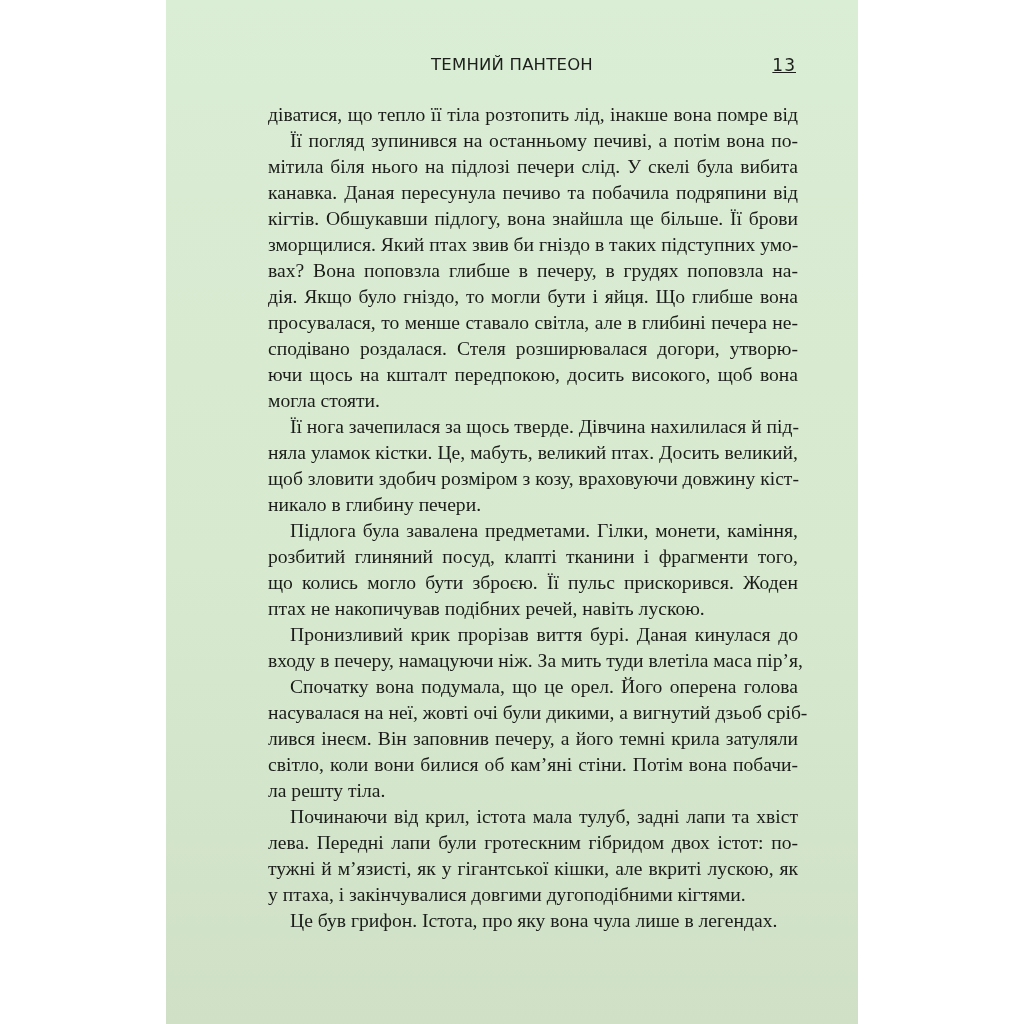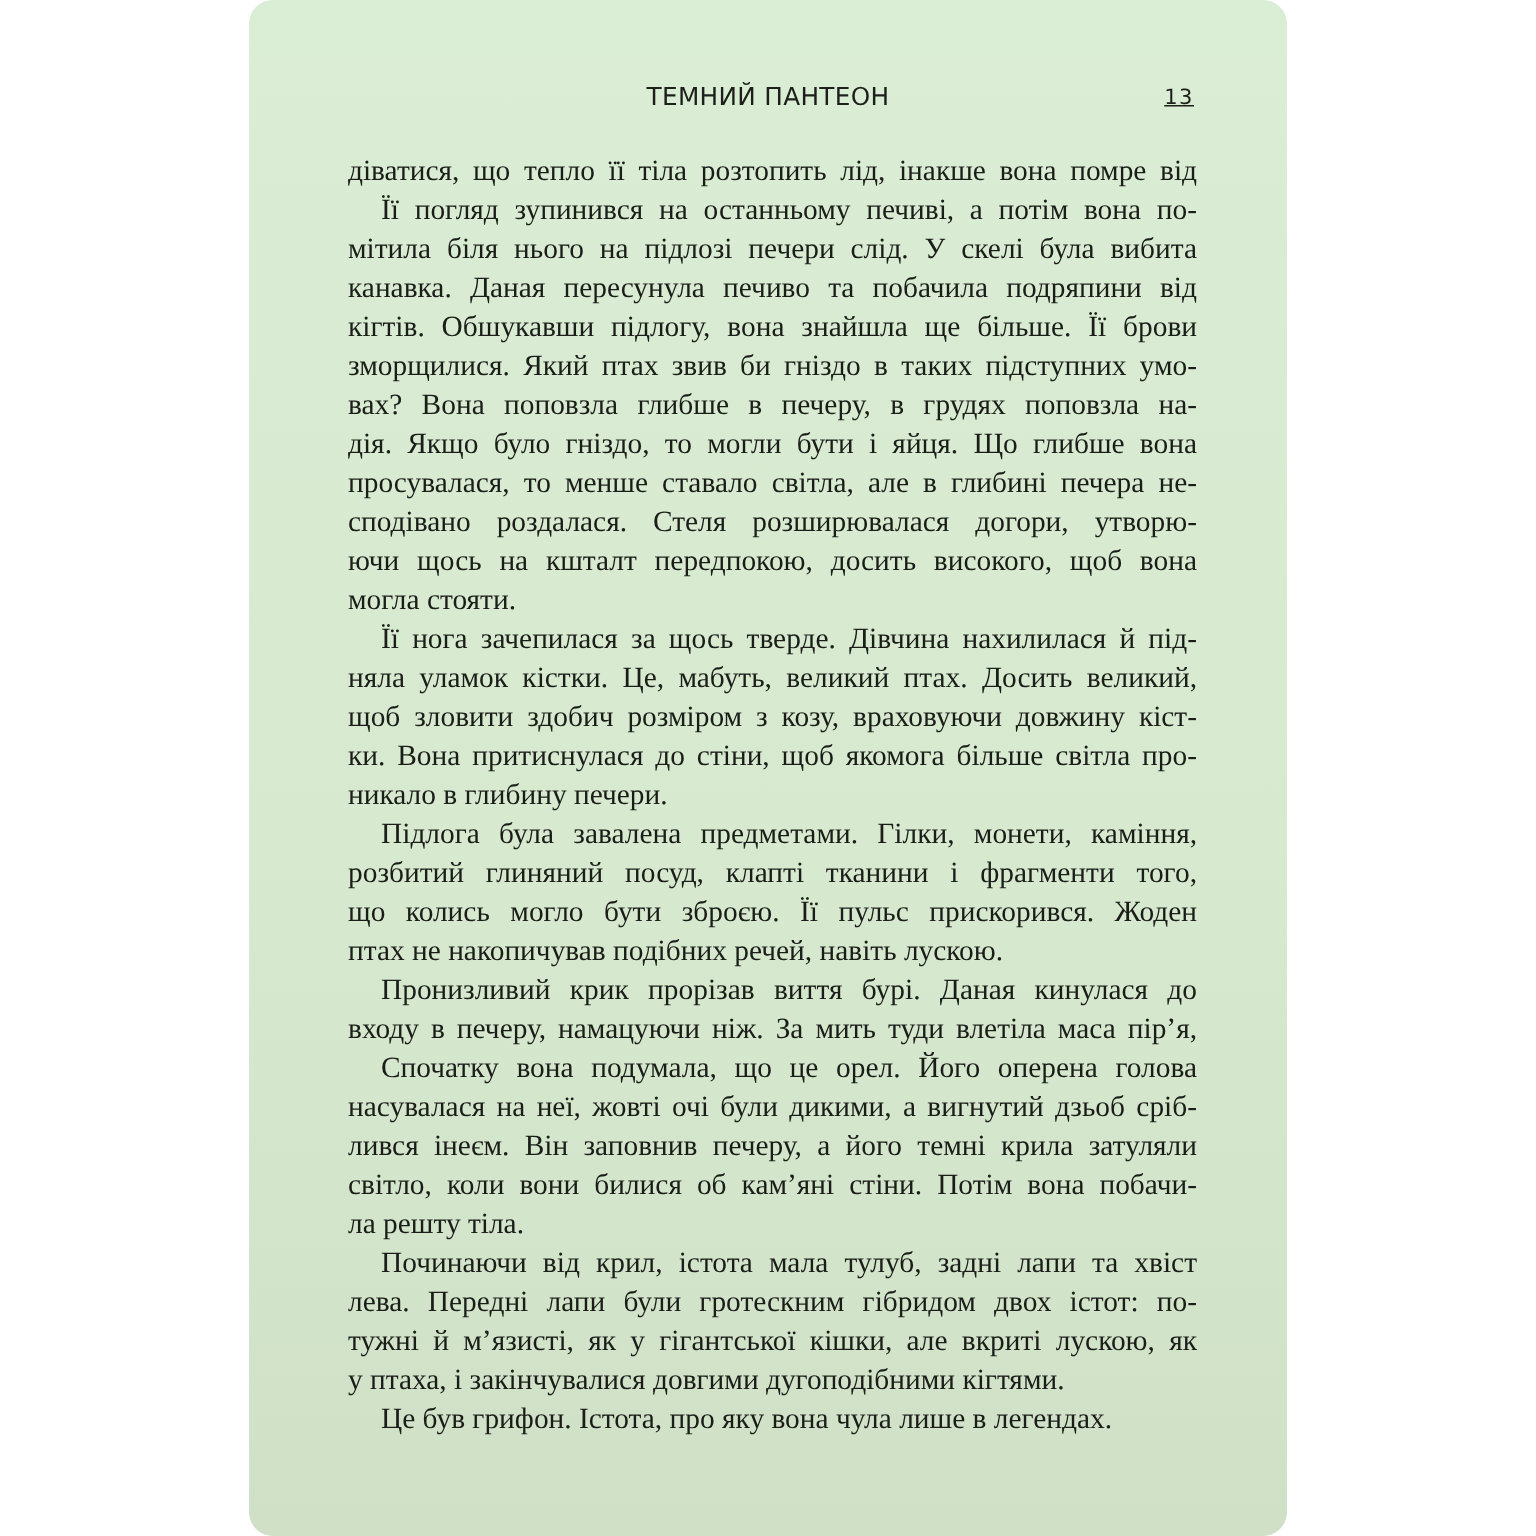--- a/index.html
+++ b/index.html
@@ -11,21 +11,20 @@
       overflow: hidden;
     }
     .page {
       position: absolute;
       left: 166px;
       top: 0;
       width: 692px;
       height: 1024px;
       background: linear-gradient(180deg, #daedd5 0%, #d7eacf 55%, #cfe0c6 100%);
       box-sizing: border-box;
-      border-radius: 16px;
     }
     .running-head {
       position: absolute;
       top: 50px;
       left: 0;
       width: 692px;
       height: 30px;
     }
     .running-title {
       position: absolute;
@@ -37,21 +36,21 @@
       font-size: 16.5px;
       letter-spacing: 0.2px;
       color: #1c1f1a;
       line-height: 30px;
     }
     .page-number {
       position: absolute;
       right: 62px;
       top: 0;
       font-family: "DejaVu Sans", sans-serif;
-      font-size: 14px;
+      font-size: 17px;
       color: #1c1f1a;
       line-height: 30px;
       letter-spacing: 1px;
       text-decoration: underline;
     }
     .body-text {
       position: absolute;
       left: 66px;
       top: 102px;
       width: 566px;
@@ -63,20 +62,21 @@
     .para {
       margin: 0;
       padding: 0;
     }
     .line {
       display: block;
       white-space: nowrap;
       text-align: justify;
       text-align-last: justify;
       height: 26px;
+      margin-left: 36px;
     }
     .line.last {
       text-align-last: left;
     }
     .line.indent {
       text-indent: 22px;
       font-family: Liberation Serif, serif;
     }
   </style>
 </head>
@@ -102,21 +102,20 @@
         <span class="line">дія. Якщо було гніздо, то могли бути і яйця. Що глибше вона</span>
         <span class="line">просувалася, то менше ставало світла, але в глибині печера не-</span>
         <span class="line">сподівано роздалася. Стеля розширювалася догори, утворю-</span>
         <span class="line">ючи щось на кшталт передпокою, досить високого, щоб вона</span>
         <span class="line last">могла стояти.</span>
       </div>
       <div class="para">
         <span class="line indent">Її нога зачепилася за щось тверде. Дівчина нахилилася й під-</span>
         <span class="line">няла уламок кістки. Це, мабуть, великий птах. Досить великий,</span>
         <span class="line">щоб зловити здобич розміром з козу, враховуючи довжину кіст-</span>
-        <span class="line">ки. Вона притиснулася до стіни, щоб якомога більше світла про-</span>
         <span class="line last">никало в глибину печери.</span>
       </div>
       <div class="para">
         <span class="line indent">Підлога була завалена предметами. Гілки, монети, каміння,</span>
         <span class="line">розбитий глиняний посуд, клапті тканини і фрагменти того,</span>
         <span class="line">що колись могло бути зброєю. Її пульс прискорився. Жоден</span>
         <span class="line last">птах не накопичував подібних речей, навіть лускою.</span>
       </div>
       <div class="para">
         <span class="line indent">Пронизливий крик прорізав виття бурі. Даная кинулася до</span>

